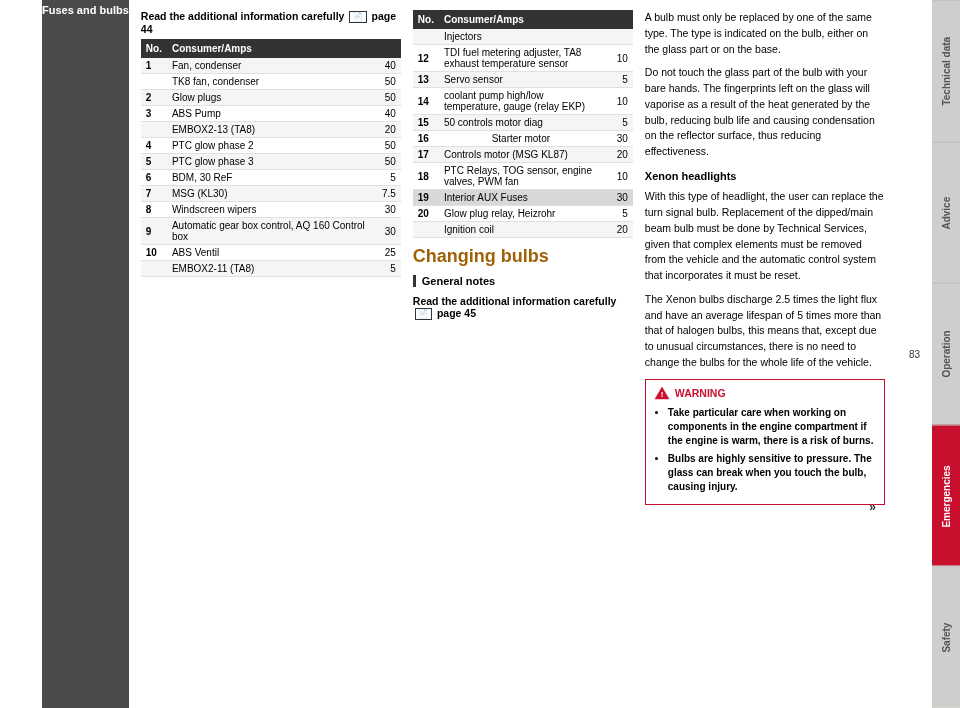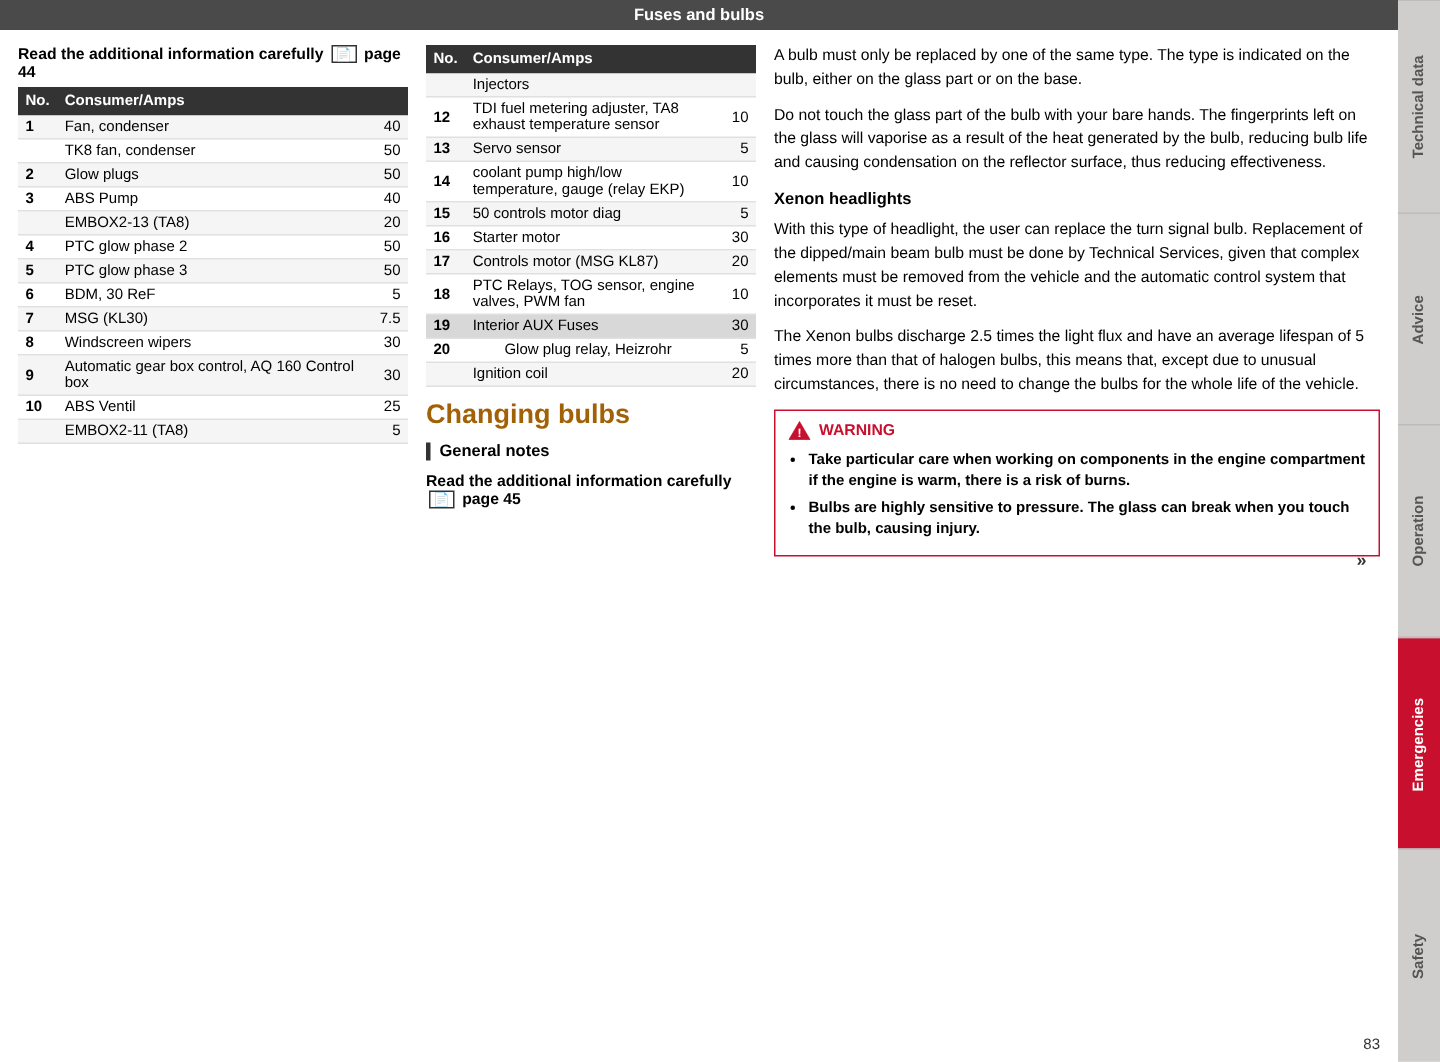--- a/index.html
+++ b/index.html
@@ -9,22 +9,23 @@
       background: #f0eeeb;
       font-family: Arial, Helvetica, sans-serif;
       font-size: 11px;
       overflow: hidden;
       display: flex;
     }
 
     .main-content {
       flex: 1;
       display: flex;
-      flex-direction: column;
+      flex-direction: row;
       background: #fff;
+      padding-left: 42px;
     }
 
     .top-bar {
       background: #4a4a4a;
       color: #fff;
       text-align: center;
       padding: 4px 0;
       font-size: 11px;
       font-weight: bold;
     }
@@ -423,41 +424,41 @@
               <td style="font-size: 10px;">coolant pump high/low temperature, gauge (relay EKP)</td>
               <td class="amps">10</td>
             </tr>
             <tr>
               <td class="num">15</td>
               <td style="font-size: 10px;">50 controls motor diag</td>
               <td class="amps">5</td>
             </tr>
             <tr>
               <td class="num">16</td>
-              <td style="font-size: 10px;">Starter motor</td>
+              <td style="font-size: 10px; text-align: center;">Starter motor</td>
               <td class="amps">30</td>
             </tr>
             <tr>
               <td class="num">17</td>
               <td style="font-size: 10px;">Controls motor (MSG KL87)</td>
               <td class="amps">20</td>
             </tr>
             <tr>
               <td class="num">18</td>
               <td style="font-size: 10px;">PTC Relays, TOG sensor, engine valves, PWM fan</td>
               <td class="amps">10</td>
             </tr>
             <tr style="background: rgb(216, 216, 216);">
               <td class="num">19</td>
               <td style="font-size: 10px;">Interior AUX Fuses</td>
               <td class="amps">30</td>
             </tr>
             <tr>
               <td class="num">20</td>
-              <td style="font-size: 10px; text-align: center;">Glow plug relay, Heizrohr</td>
+              <td style="font-size: 10px;">Glow plug relay, Heizrohr</td>
               <td class="amps">5</td>
             </tr>
             <tr>
               <td class="num"></td>
               <td style="font-size: 10px;">Ignition coil</td>
               <td class="amps">20</td>
             </tr>
           </tbody>
       </table>
 

